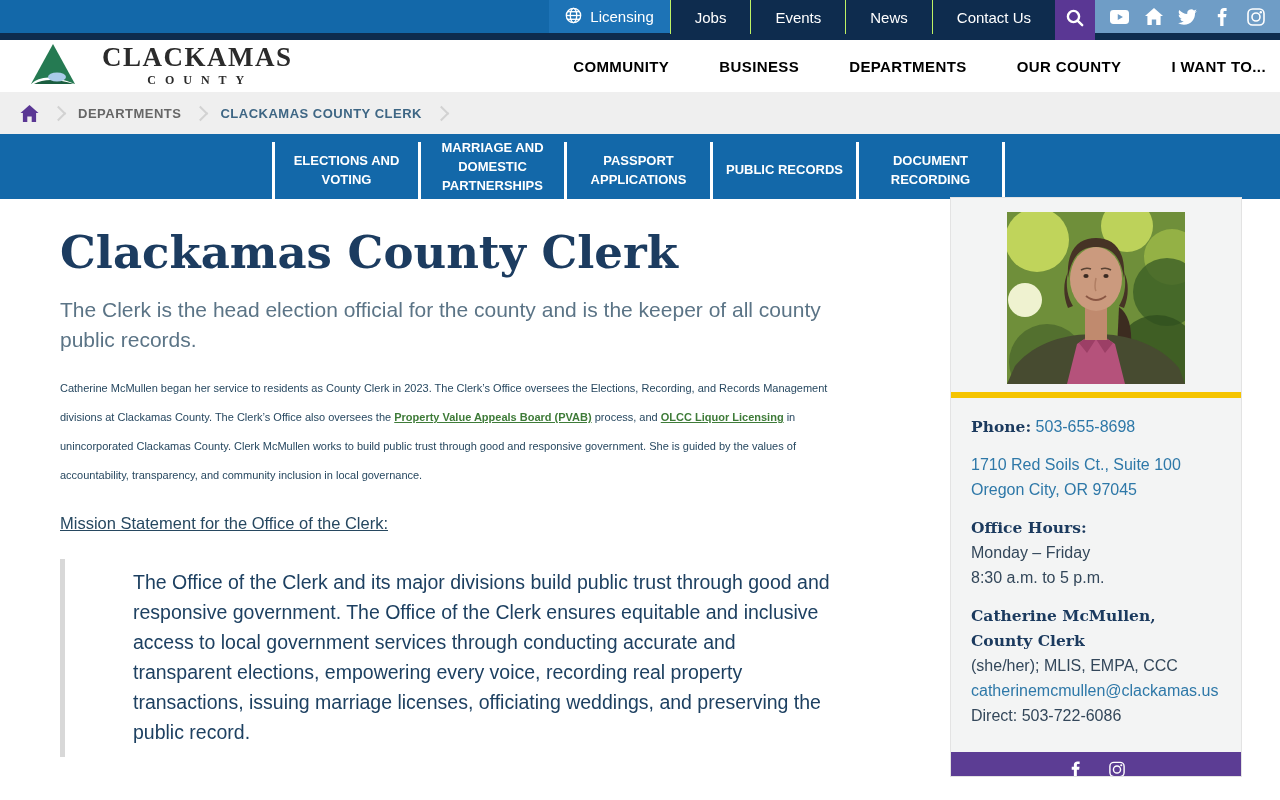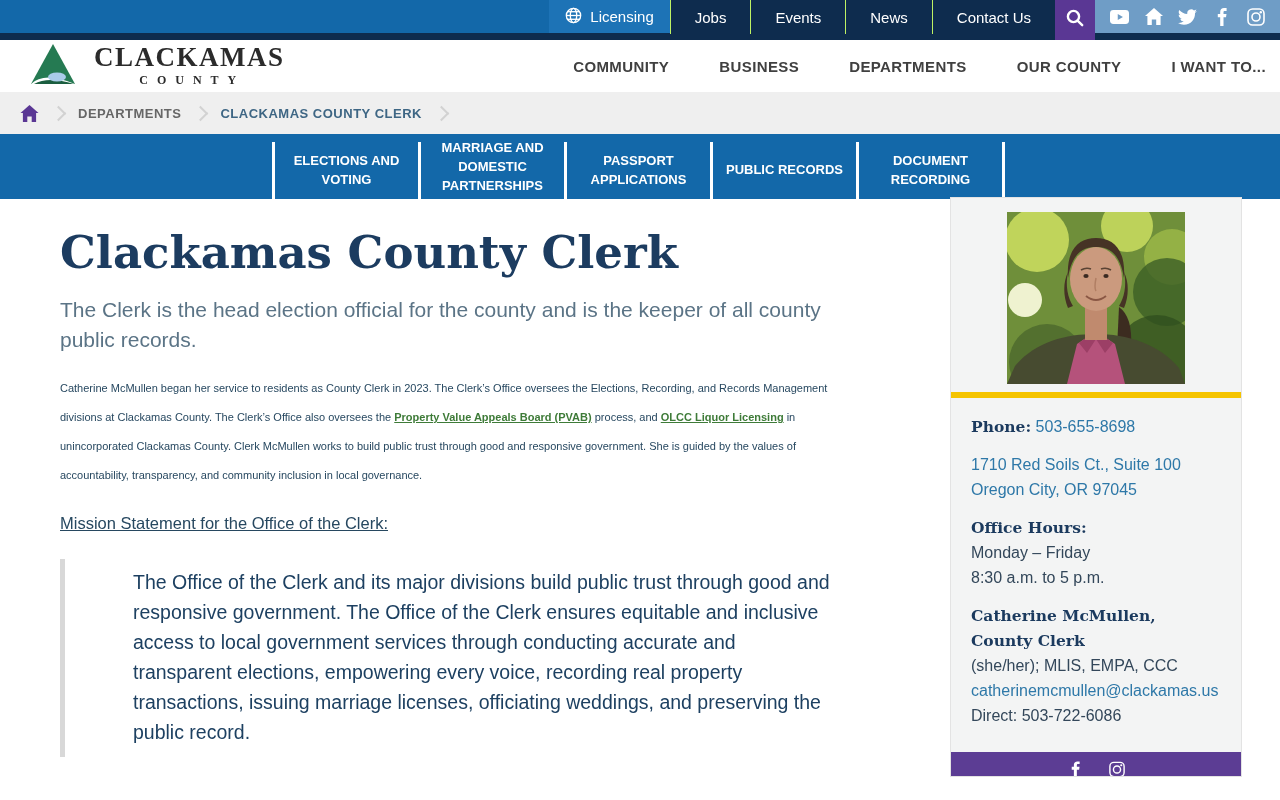--- a/index.html
+++ b/index.html
@@ -18,27 +18,27 @@
   .search-btn { width:40px; height:40px; background:#5a3794; display:flex;
                 align-items:center; justify-content:center; cursor:pointer; }
   .social-zone { height:33px; background:#6f9dc6; display:flex; align-items:center;
                  gap:15px; padding:0 15px; }
   .social-icon { width:19px; height:19px; display:flex; align-items:center;
                  justify-content:center; cursor:pointer; }
 
   
   .header { height:52px; background:#fff; display:flex; align-items:center;
             justify-content:space-between; padding:0 14px 0 30px; }
-  .logo { display:flex; align-items:center; gap:18px; cursor:pointer; }
+  .logo { display:flex; align-items:center; gap:26px; cursor:pointer; }
   .logo-text { font-family:"Liberation Serif", serif; color:#2b2b2b; }
   .logo-line1 { font-size:27px; font-weight:700; letter-spacing:1.5px; line-height:1; }
   .logo-line2 { font-size:12px; font-weight:700; letter-spacing:9px; text-align:center;
                 margin-top:2px; padding-left:6px; }
   .main-nav { display:flex; gap:50px; }
-  .main-nav-item { color:#404040; font-size:15px; font-weight:700; letter-spacing:.4px;
+  .main-nav-item { color:#000000; font-size:15px; font-weight:700; letter-spacing:.4px;
                    cursor:pointer; }
 
   
   .breadcrumb { height:42px; background:#efefef; display:flex; align-items:center;
                 padding-left:20px; gap:14px; }
   .crumb-sep { width:11px; height:11px; border-top:2px solid #d2d2d2;
                border-right:2px solid #d2d2d2; transform:rotate(45deg); }
   .crumb { font-size:13px; font-weight:700; letter-spacing:.5px; color:#666;
            text-transform:uppercase; cursor:pointer; }
   .crumb.current { color:#3e6684; cursor:default; }

